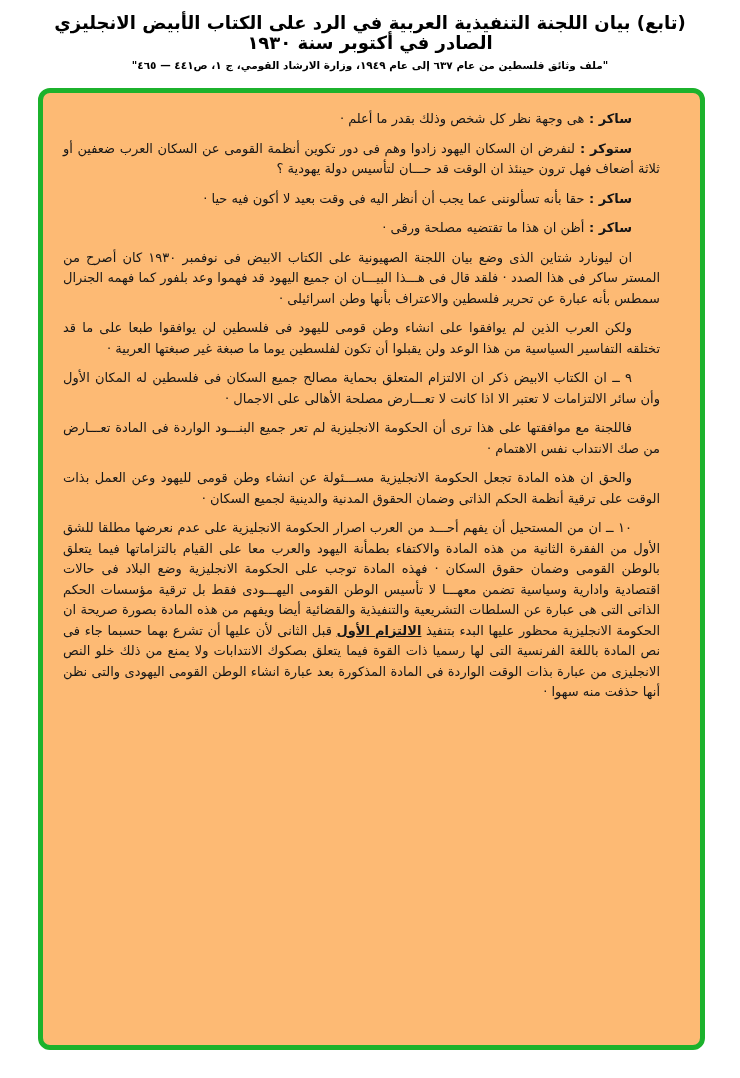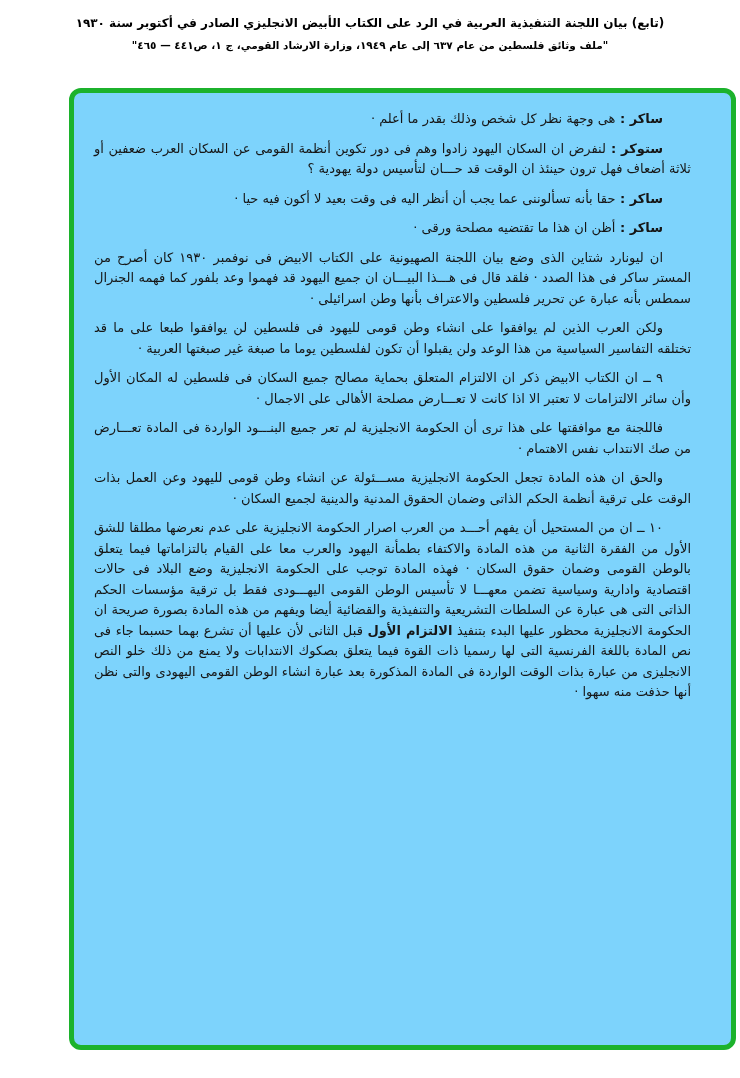--- a/index.html
+++ b/index.html
@@ -19,63 +19,62 @@
     overflow: hidden;
     direction: rtl;
   }
   .header {
     padding-top: 13px;
     text-align: center;
     direction: rtl;
     color: #000000;
   }
   .doc-title {
-    font-size: 12px;
+    font-size: 18px;
     font-weight: bold;
     letter-spacing: 0.2px;
     line-height: 20px;
     padding: 0 28px;
   }
   .doc-subtitle {
     margin-top: 5px;
     font-size: 10.5px;
     font-weight: bold;
     line-height: 14px;
   }
   .frame {
     position: absolute;
     left: 38px;
     top: 88px;
     width: 667px;
     height: 962px;
     border: 5px solid #1cb22c;
     border-radius: 12px;
-    background: #7dd3fc;
-    margin-left: 31px;
+    background: #fdba74;
   }
   .body-text {
     position: absolute;
     top: 12px;
     right: 10px;
     left: 0;
     bottom: 6px;
     padding: 4px 30px 0 20px;
     direction: rtl;
     text-align: justify;
     font-size: 13px;
     line-height: 20.5px;
     overflow: hidden;
     color: #161616;
   }
   .para {
     margin: 0 0 9px 0;
     text-indent: 28px;
   }
   .speaker { font-weight: bold; }
-  .bold-phrase { font-weight: bold; }
+  .bold-phrase { font-weight: bold; text-decoration: underline; }
 </style>
 </head>
 <body>
 
 <div class="page">
 
   <div class="header">
     <div class="doc-title">(تابع) بيان اللجنة التنفيذية العربية في الرد على الكتاب الأبيض الانجليزي الصادر في أكتوبر سنة ١٩٣٠</div>
     <div class="doc-subtitle">"ملف وثائق فلسطين من عام ٦٣٧ إلى عام ١٩٤٩، وزارة الارشاد القومي، ج ١، ص٤٤١ — ٤٦٥"</div>
   </div>

